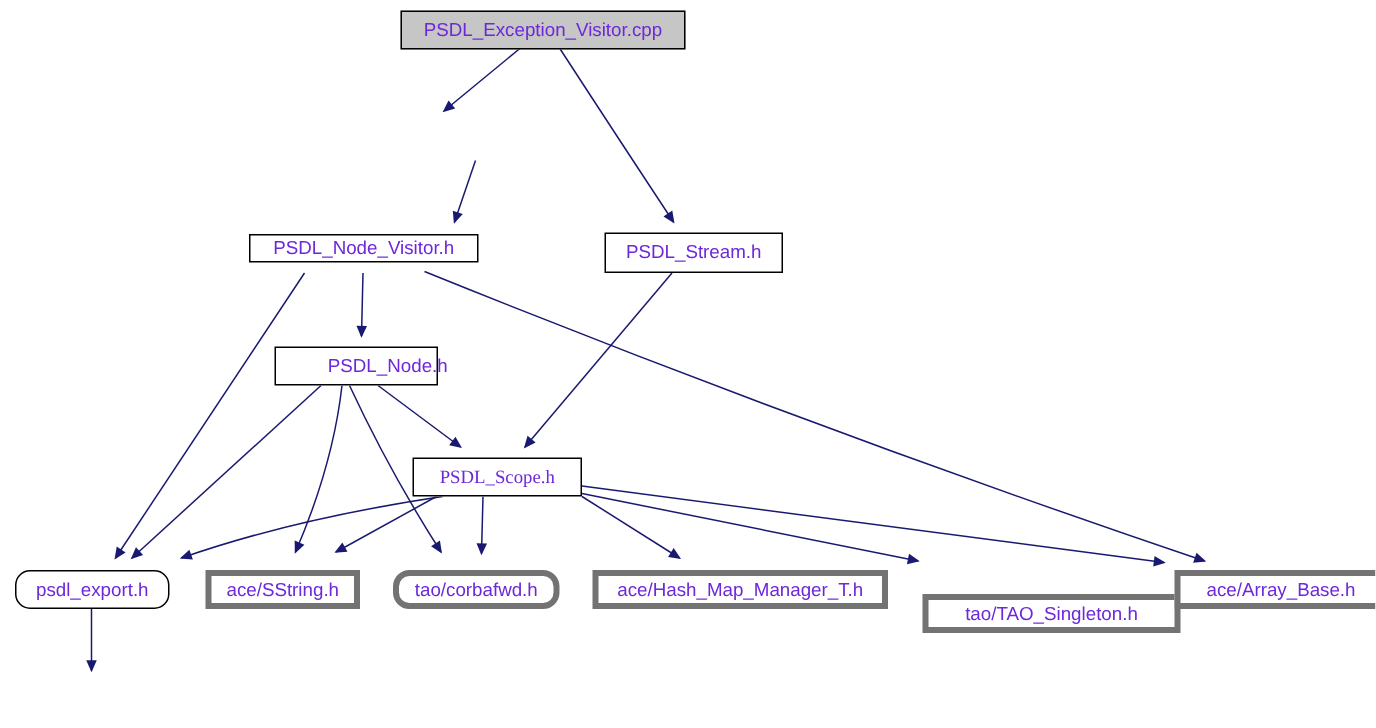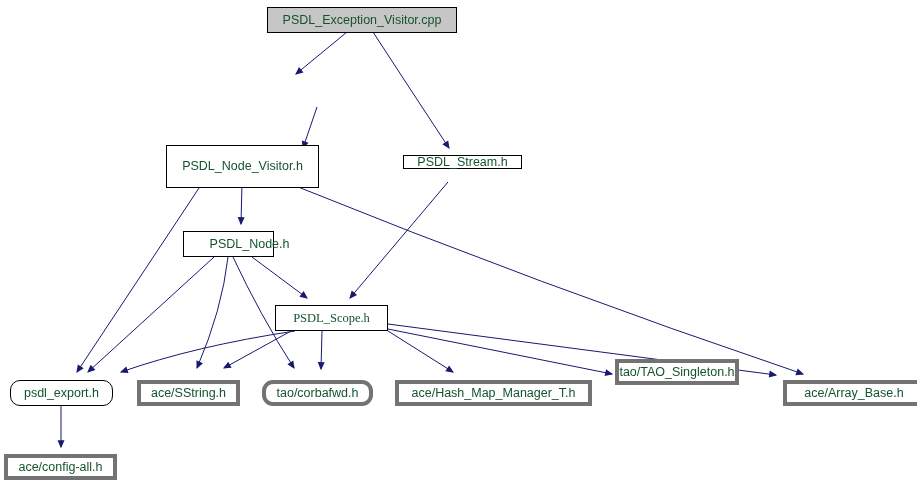--- a/index.html
+++ b/index.html
@@ -20,21 +20,21 @@
     left: 0;
     top: 0;
     width: 917px;
     height: 485px;
   }
   .node {
     position: absolute;
     box-sizing: border-box;
     background: #ffffff;
     border: 1px solid #000000;
-    color: #14532d;
+    color: #6d28d9;
     font-size: 12.5px;
     line-height: 1;
     display: flex;
     align-items: center;
     justify-content: center;
     white-space: nowrap;
     text-align: center;
   }
   .node.root {
     background: #c6c6c6;
@@ -76,35 +76,34 @@
       <path d="M388,331 L453,372" marker-end="url(#arrow)"></path>
       <path d="M388,329 L612,374" marker-end="url(#arrow)"></path>
       <path d="M388,324 L776,375" marker-end="url(#arrow)"></path>
       <path d="M61,406 L61,447" marker-end="url(#arrow)"></path>
     </g>
   </svg>
 
   <div class="node root" style="left:267px; top:7px;  width:190px; height:26px;">PSDL_Exception_Visitor.cpp</div>
 
 
-  <div class="node internal" style="left:166px; top:145px; width:153px; height:43px;">PSDL_Node_Visitor.h</div>
+  <div class="node internal" style="left:166px; top:156px; width:153px; height:19px;">PSDL_Node_Visitor.h</div>
 
-  <div class="node internal" style="left:403px; top:155px; width:119px; height:14px;">PSDL_Stream.h</div>
+  <div class="node internal" style="left:403px; top:155px; width:119px; height:27px;">PSDL_Stream.h</div>
 
-  <div class="node internal" style="left:183px; top:231px; width:91px; height:26px;padding-left:42px;">PSDL_Node.h</div>
+  <div class="node internal" style="left:183px; top:231px; width:109px; height:26px;padding-left:42px;">PSDL_Node.h</div>
 
   <div class="node internal" style="left:275px; top:305px; width:113px; height:26px;font-family:Liberation Serif, serif;">PSDL_Scope.h</div>
 
   <div class="node internal" style="left:10px; top:380px; width:103px; height:26px;border-radius:10px;">psdl_export.h</div>
 
   <div class="node external" style="left:137px; top:380px; width:103px; height:26px;">ace/SString.h</div>
 
   <div class="node external" style="left:262px; top:380px; width:111px; height:26px;border-radius:11px;">tao/corbafwd.h</div>
 
   <div class="node external" style="left:395px; top:380px; width:197px; height:26px;">ace/Hash_Map_Manager_T.h</div>
 
-  <div class="node external" style="left:615px; top:359px; width:124px; height:26px;">tao/TAO_Singleton.h</div>
+  <div class="node external" style="left:615px; top:396px; width:172px; height:26px;">tao/TAO_Singleton.h</div>
 
   <div class="node external" style="left:783px; top:380px; width:142px; height:26px;">ace/Array_Base.h</div>
 
-  <div class="node external" style="left:4px; top:454px; width:113px; height:26px;">ace/config-all.h</div>
 
 </div>
 
 </body></html>

